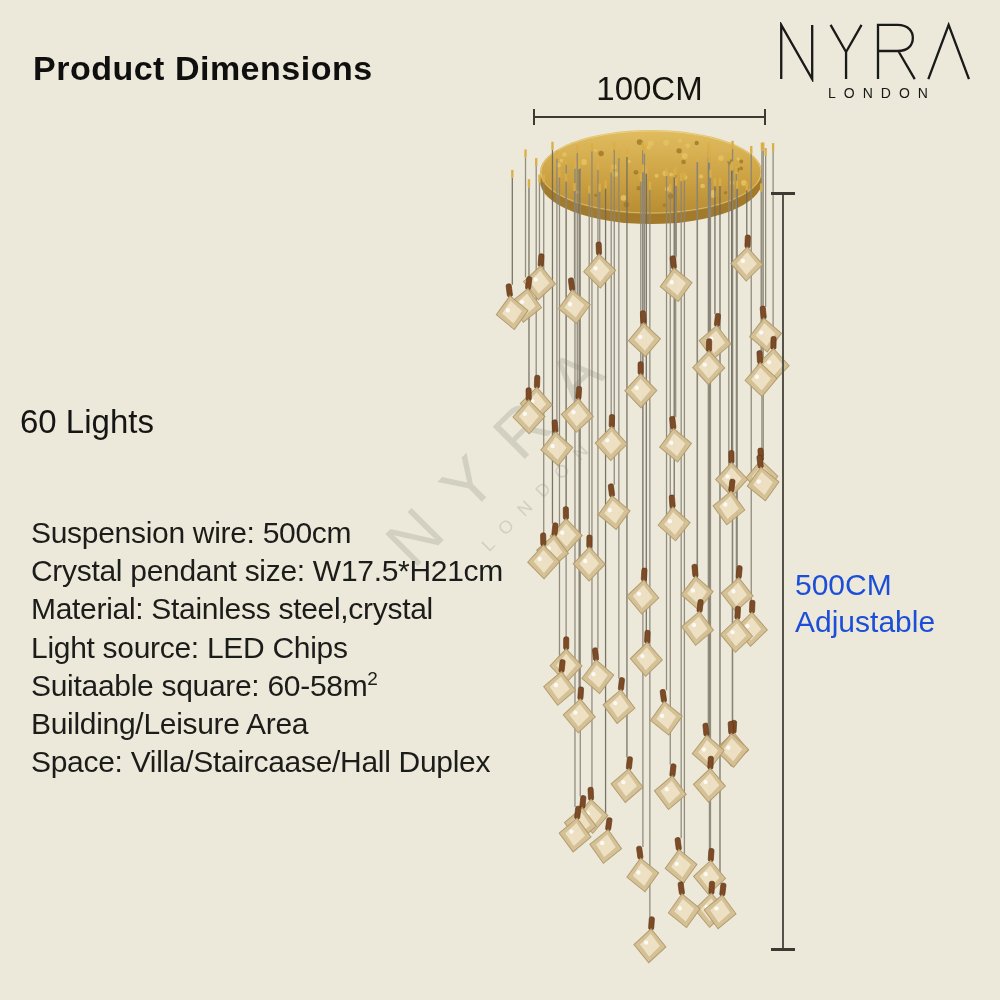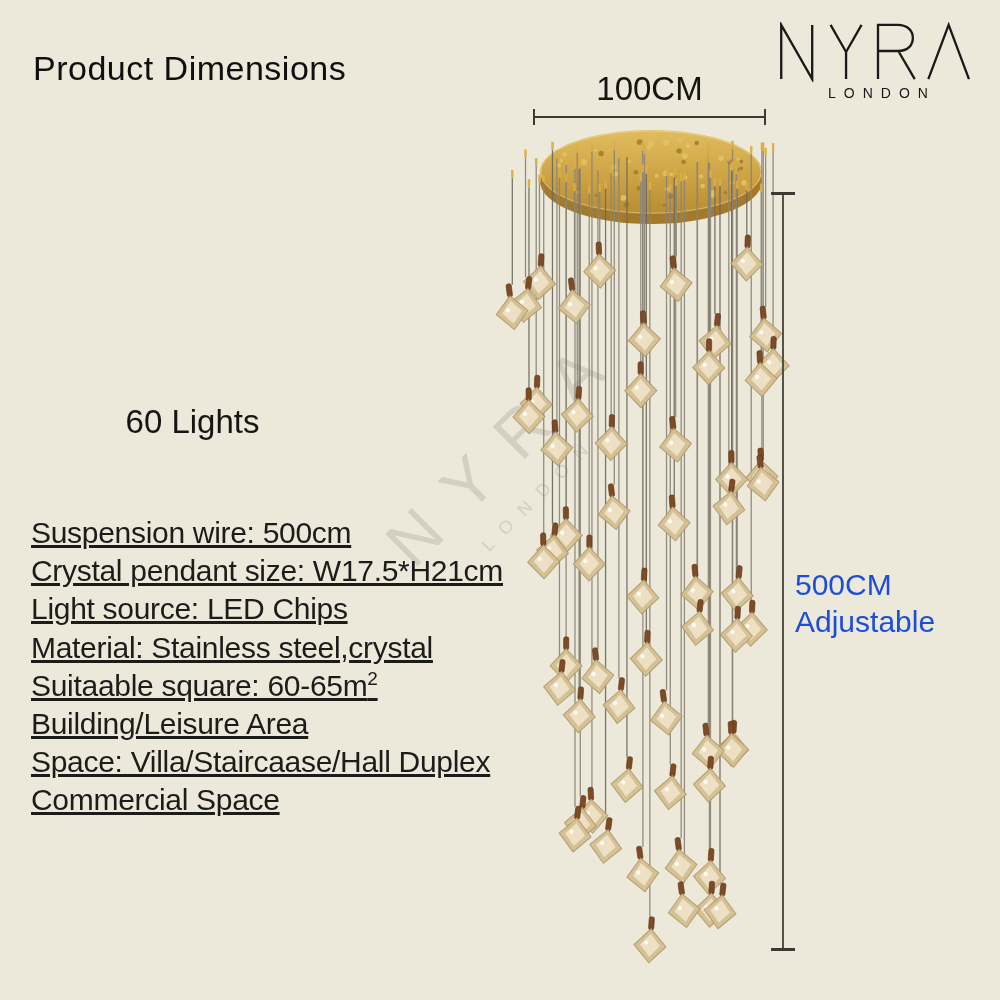--- a/index.html
+++ b/index.html
@@ -22,32 +22,32 @@
   .dim-h .tick.l{left:0;} .dim-h .tick.r{right:0;}
   .dim-h-label{position:absolute;left:533px;top:70px;width:233px;text-align:center;
     font-size:33px;color:#15140f;z-index:3;}
   .dim-v{position:absolute;left:782px;top:193px;width:2px;height:757px;background:#55524a;z-index:3;}
   .dim-v .tick{position:absolute;left:-11px;width:24px;height:3px;background:#3c3a33;}
   .dim-v .tick.t{top:-1px;} .dim-v .tick.b{bottom:-1px;}
   .dim-v-label{position:absolute;left:795px;top:566px;font-size:30px;line-height:37px;
     color:#1d4ed8;z-index:3;}
 
   
-  .title{position:absolute;left:33px;top:26px;font-size:34px;font-weight:normal;
+  .title{position:absolute;left:33px;top:26px;font-size:34px;font-weight:bold;
     color:#0f0f0f;letter-spacing:.5px;z-index:3;}
   .logo{position:absolute;left:770px;top:22px;width:216px;text-align:center;z-index:3;}
   .logo svg{display:block;margin:0 auto;}
   .logo-city{font-size:14px;letter-spacing:8px;padding-left:8px;color:#181818;margin-top:3px;}
   .sr-only{position:absolute;width:1px;height:1px;overflow:hidden;clip:rect(0 0 0 0);}
 
   
-  .lights-block{position:absolute;left:20px;top:402px;width:345px;text-align:center;
+  .lights-block{position:absolute;left:20px;top:402px;width:345px;text-align:left;
     font-size:33px;line-height:40px;color:#151513;z-index:3;}
   .specs{position:absolute;left:31px;top:514px;font-size:30px;line-height:38.2px;
-    letter-spacing:-0.3px;color:#1c1c1a;z-index:3;text-decoration:underline;}
+    letter-spacing:-0.3px;color:#1c1c1a;z-index:3;}
   .specs sup{font-size:19px;line-height:0;}
 </style>
 </head>
 <body>
 
 <div class="canvas" style="background: rgb(236, 233, 218);">
 
   <div class="watermark">
     <div class="wm-name">NYRA</div>
     <div class="wm-city">LONDON</div>
@@ -620,21 +620,20 @@
     <div class="logo-city">LONDON</div>
   </div>
 
   <div class="lights-block">
     <div>60 Lights</div>
   </div>
 
   <div class="specs">
     <div>Suspension wire: 500cm</div>
     <div>Crystal pendant size: W17.5*H21cm</div>
+    <div>Material: Stainless steel,crystal</div>
     <div>Light source: LED Chips</div>
-    <div>Material: Stainless steel,crystal</div>
-    <div><span>Suitaable square: 60-65m</span><sup>2</sup></div>
+    <div><span>Suitaable square: 60-58m</span><sup>2</sup></div>
     <div>Building/Leisure Area</div>
     <div>Space: Villa/Staircaase/Hall Duplex</div>
-    <div>Commercial Space</div>
   </div>
 
 </div>
 
 </body></html>

